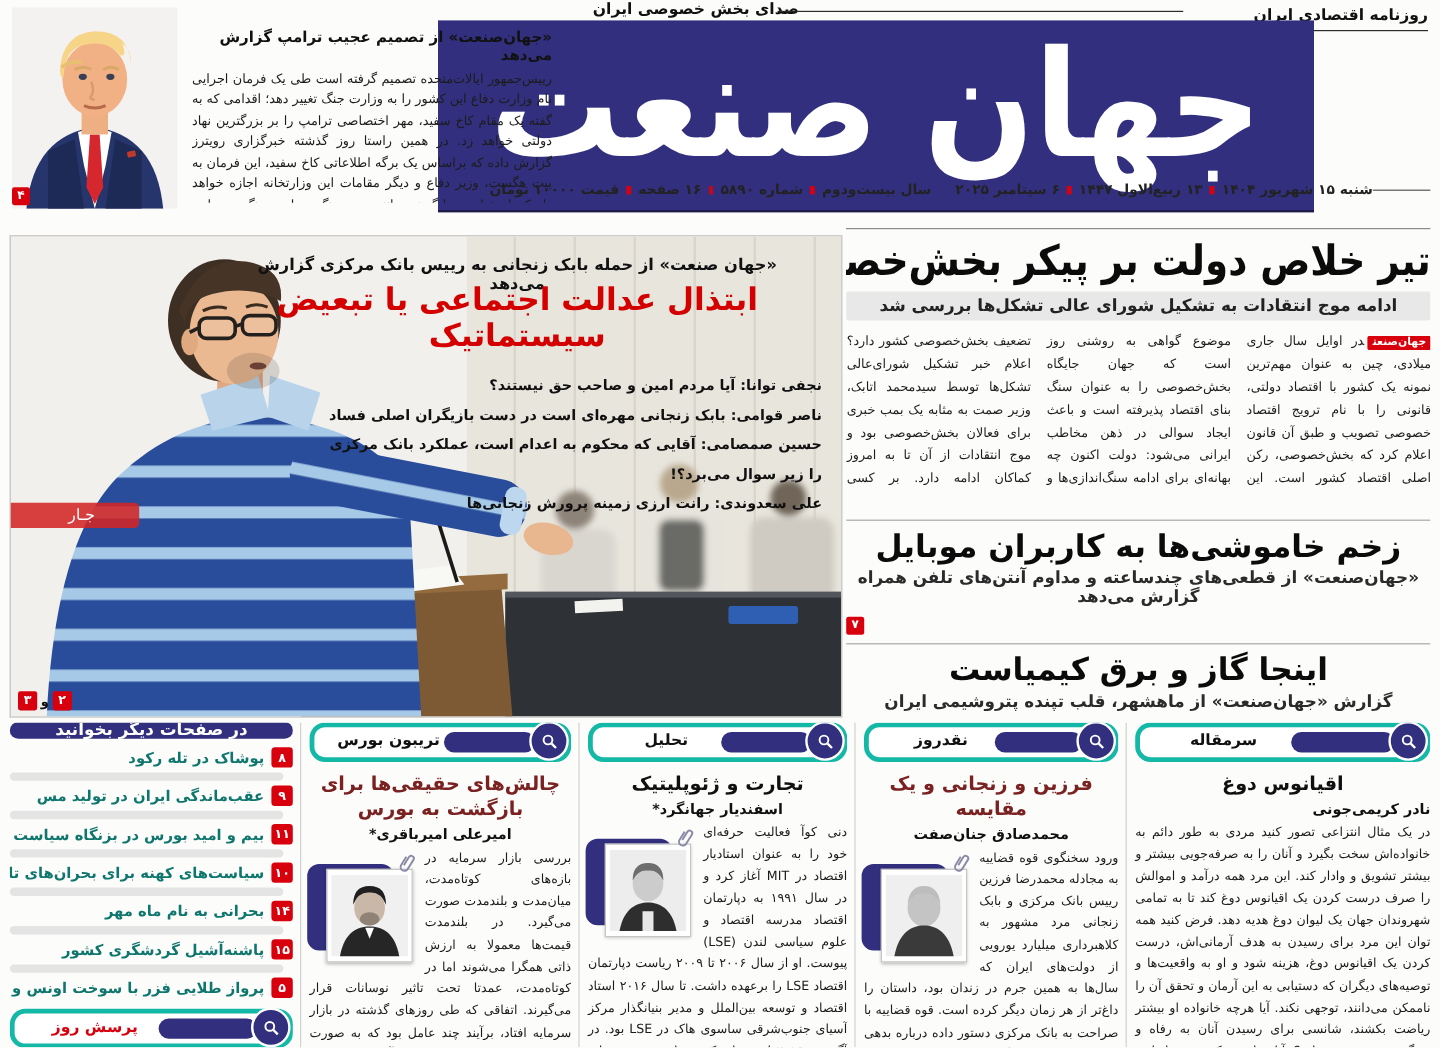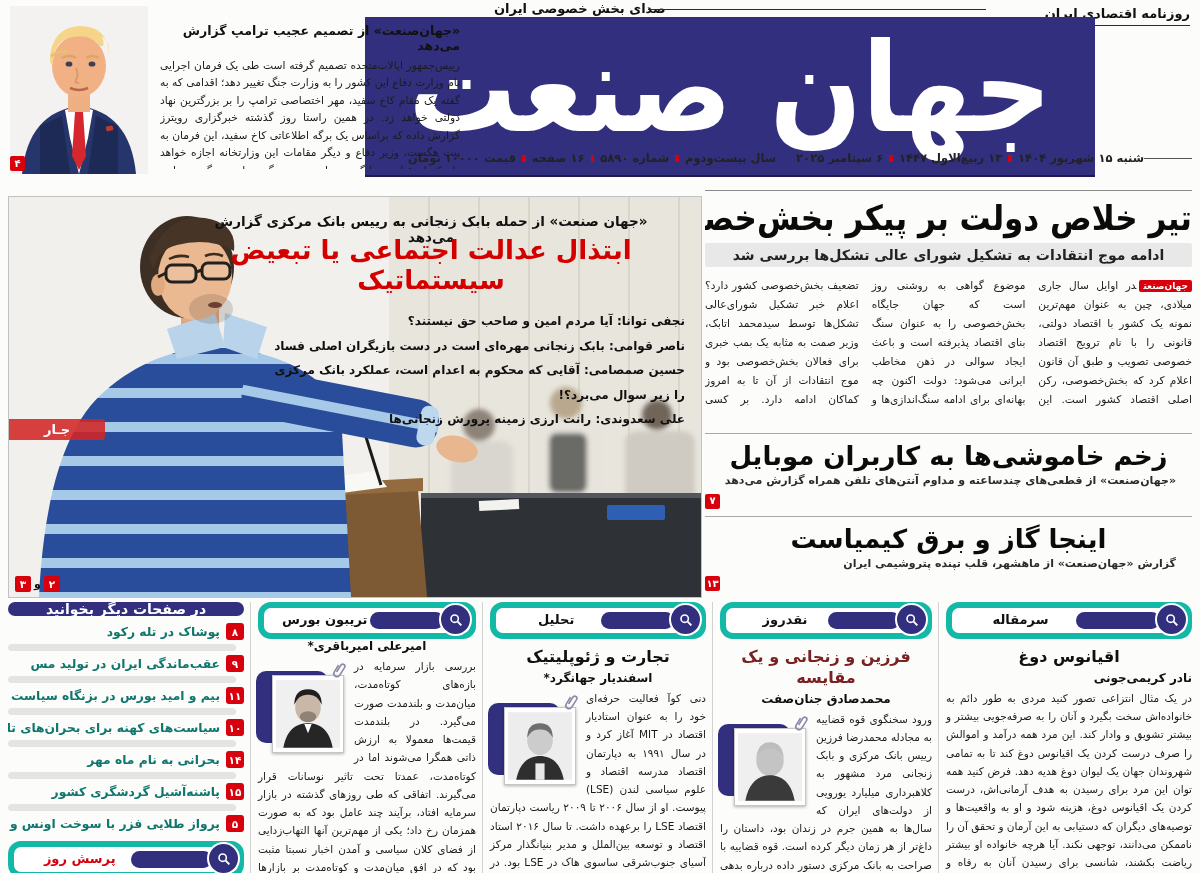--- a/index.html
+++ b/index.html
@@ -43,42 +43,42 @@
     width:15px;height:15px;background:#d9000d;color:#fff;border-radius:2px;
     font-size:10px;font-weight:bold;line-height:1;}
   .t-page{position:absolute;left:2px;top:156px;}
   
   .photo-box{position:absolute;left:8px;top:196px;width:692px;height:400px;border:1px solid #c2c2c2;background:#f0efeb;}
   .scene{position:absolute;inset:0;width:100%;height:100%;}
   .ph-kicker{position:absolute;top:16px;right:30px;width:480px;text-align:center;font-size:13.5px;font-weight:bold;color:#111;}
   .ph-headline{position:absolute;top:38px;right:20px;width:500px;text-align:center;font-size:26px;font-weight:bold;color:#d40000;}
   .ph-quotes{position:absolute;top:112px;right:16px;width:420px;text-align:right;font-size:12px;font-weight:bold;line-height:2.05;color:#101010;}
   .ph-tag{position:absolute;left:0;top:222px;width:96px;height:21px;background:rgba(211,38,38,.88);
-    color:#fff;font-weight:bold;font-size:13px;display:flex;align-items:center;justify-content:center;
-    border-radius:0 4px 4px 0;letter-spacing:4px;}
+    color:#fff;font-weight:normal;font-size:13px;display:flex;align-items:center;justify-content:center;
+    border-radius:0 4px 4px 0;letter-spacing:4px;padding-left:11px;}
   .ph-pages{position:absolute;left:6px;bottom:5px;display:flex;align-items:center;gap:3px;font-size:11px;font-weight:bold;}
   .ph-pages .pgbox{width:16px;height:16px;font-size:10.5px;}
   
   .lead{position:absolute;right:8px;top:190px;width:487px;height:408px;border-top:1px solid #8a8a8a;overflow:hidden;}
   .lead-h1{font-size:31px;font-weight:bold;text-align:center;margin:9px 0 7px;color:#0b0b0b;}
   .lead-h1 span{display:inline-block;transform:scaleY(1.12);white-space:nowrap;}
   .lead-sub{background:#e8e8e8;font-size:14px;font-weight:bold;text-align:center;padding:4px 2px;border-radius:2px;color:#222;}
   .lead-cols{margin-top:9px;column-count:3;column-gap:13px;text-align:justify;
     font-size:10.6px;line-height:1.8;height:150px;overflow:hidden;color:#1c1c1c;}
   .src-tag{background:#d9000d;color:#fff;font-size:9px;font-weight:bold;padding:1px 4px;border-radius:2px;margin-left:3px;}
   .rule{border-top:1px solid #a8a8a8;margin:7px 0;}
   .h2{font-size:26px;font-weight:bold;text-align:center;margin:5px 0 3px;color:#0b0b0b;}
-  .sub2{font-size:11px;font-weight:bold;text-align:right;color:#2b2b2b;margin:2px 16px;}
+  .sub2{font-size:14px;font-weight:bold;text-align:center;color:#2b2b2b;margin:2px 0;}
   .pg-left{text-align:left;margin:1px 0 2px;}
   
   .bottom{position:absolute;top:602px;left:8px;right:8px;height:271px;display:flex;overflow:hidden;}
   .bcol{overflow:hidden;flex:0 0 auto;}
   .bcol:not(:last-child){border-left:1px solid #d2d2d2;padding-left:7px;margin-left:6px;}
   .c-edit{width:246px;}  .c-naqd{width:212px;}  .c-tahlil{width:216px;}  .c-trib{width:218px;}  .c-side{width:236px;}
-  .pill{position:relative;height:25px;border:6px solid #14b8a6;border-radius:13px;background:#fff;}
+  .pill{position:relative;height:25px;border:4px solid #14b8a6;border-radius:13px;background:#fff;}
   .pill-circle{position:absolute;right:-2px;top:-5px;width:33px;height:33px;background:#32307e;border-radius:50%;
     border:2px solid #fff;display:flex;align-items:center;justify-content:center;box-sizing:border-box;}
   .pill-bar{position:absolute;right:26px;top:4px;width:36%;height:17px;background:#32307e;border-radius:9px;}
   .pill-label{position:absolute;left:6px;right:44%;top:4px;text-align:center;font-size:13px;font-weight:bold;color:#111;white-space:nowrap;}
   .pill-label.red{color:#d9000d;}
   .btitle{font-size:16px;font-weight:bold;text-align:center;line-height:1.3;margin:8px 0 3px;color:#101010;}
   .btitle.maroon{color:#7a2121;}
   .bauthor{font-size:12px;font-weight:bold;text-align:center;margin:0 0 4px;color:#101010;}
   .bauthor.rightal{text-align:right;}
   .bbody{font-size:10.5px;line-height:1.74;text-align:justify;color:#1b1b1b;}
@@ -333,20 +333,21 @@
     <div class="pill">
       <span class="pill-bar"></span>
       <span class="pill-circle">
         <svg width="16" height="16" viewBox="0 0 24 24">
             <circle cx="10" cy="10" r="5.5" stroke="#fff" fill="none" stroke-width="2.4"></circle>
             <line x1="14.5" y1="14.5" x2="20" y2="20" stroke="#fff" stroke-width="3"></line>
           </svg>
       </span>
       <span class="pill-label">تریبون بورس</span>
     </div>
+    <div class="btitle maroon">چالش‌های حقیقی‌ها برای بازگشت به بورس</div>
     <div class="bauthor">امیرعلی امیرباقری*</div>
     <div class="bphoto">
       <span class="navybg"></span>
       <span class="frame">
         <svg viewBox="0 0 70 74">
             <rect width="70" height="74" fill="#f0f0f0"></rect>
             <ellipse cx="35" cy="30" rx="14" ry="16" fill="#c9b8a8"></ellipse>
             <path d="M20,27 Q20,10 35,10 Q50,10 50,27 Q45,15 35,16 Q25,15 20,27 Z" fill="#1f1f1f"></path>
             <ellipse cx="35" cy="40" rx="9" ry="6" fill="rgba(40,30,25,0.35)"></ellipse>
             <path d="M8,74 C12,52 24,47 35,47 C46,47 58,52 62,74 Z" fill="#262626"></path>

